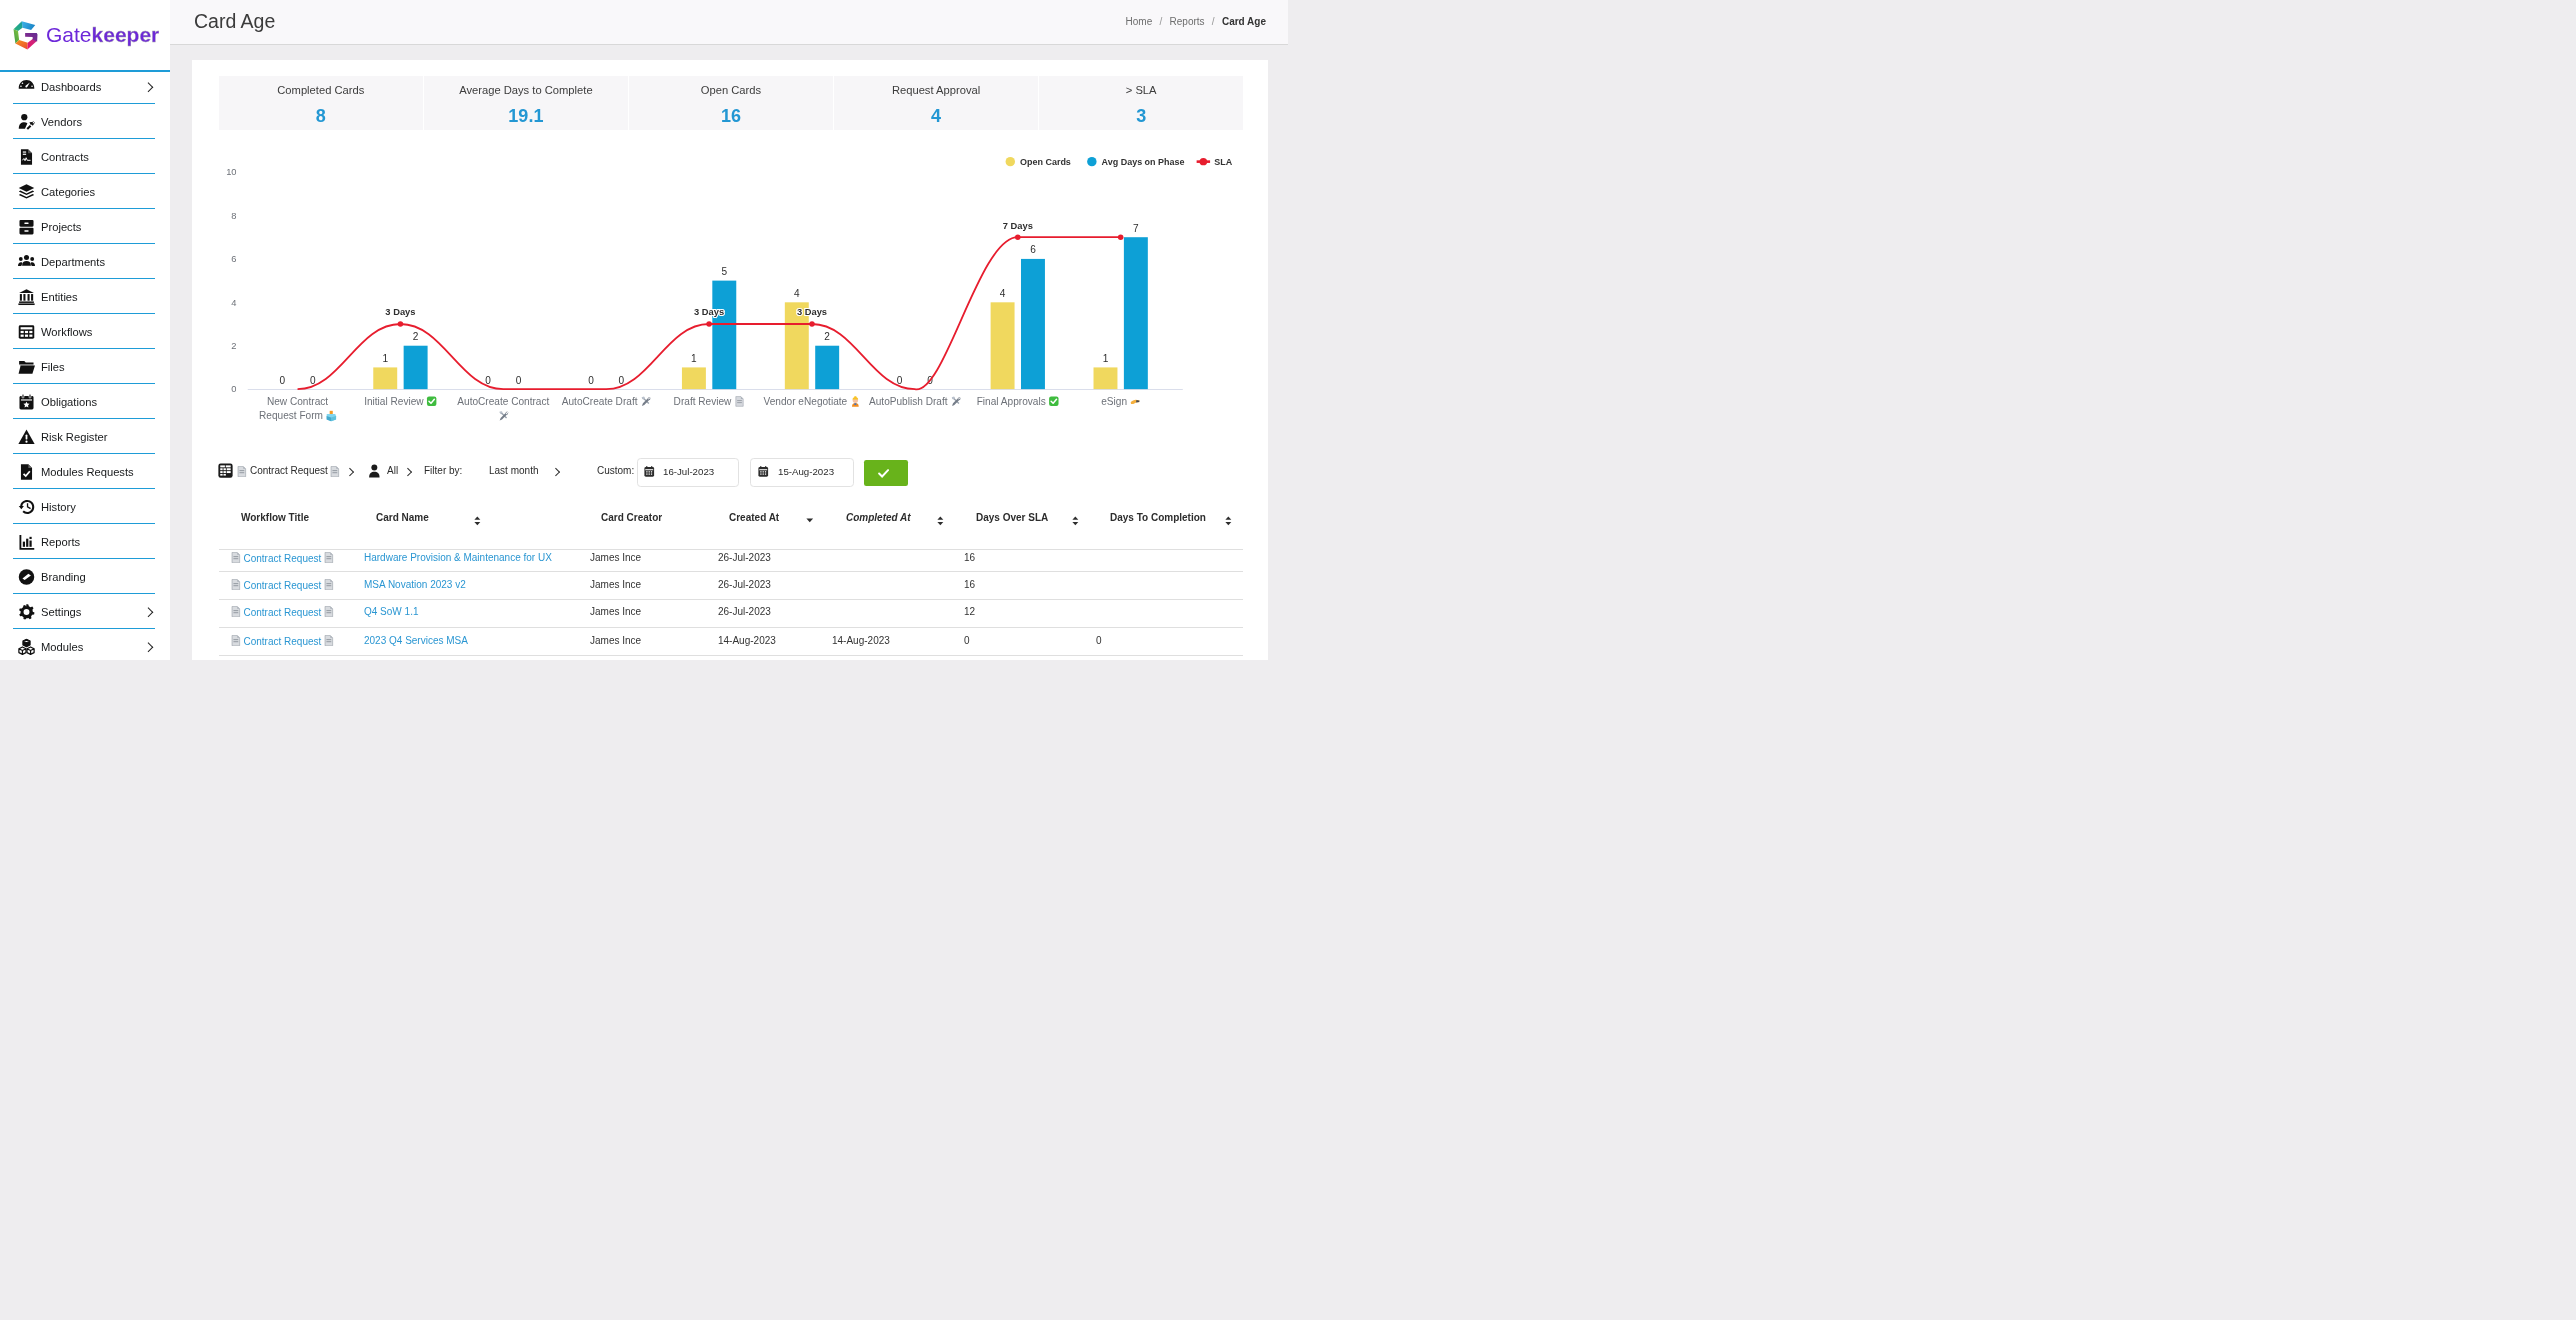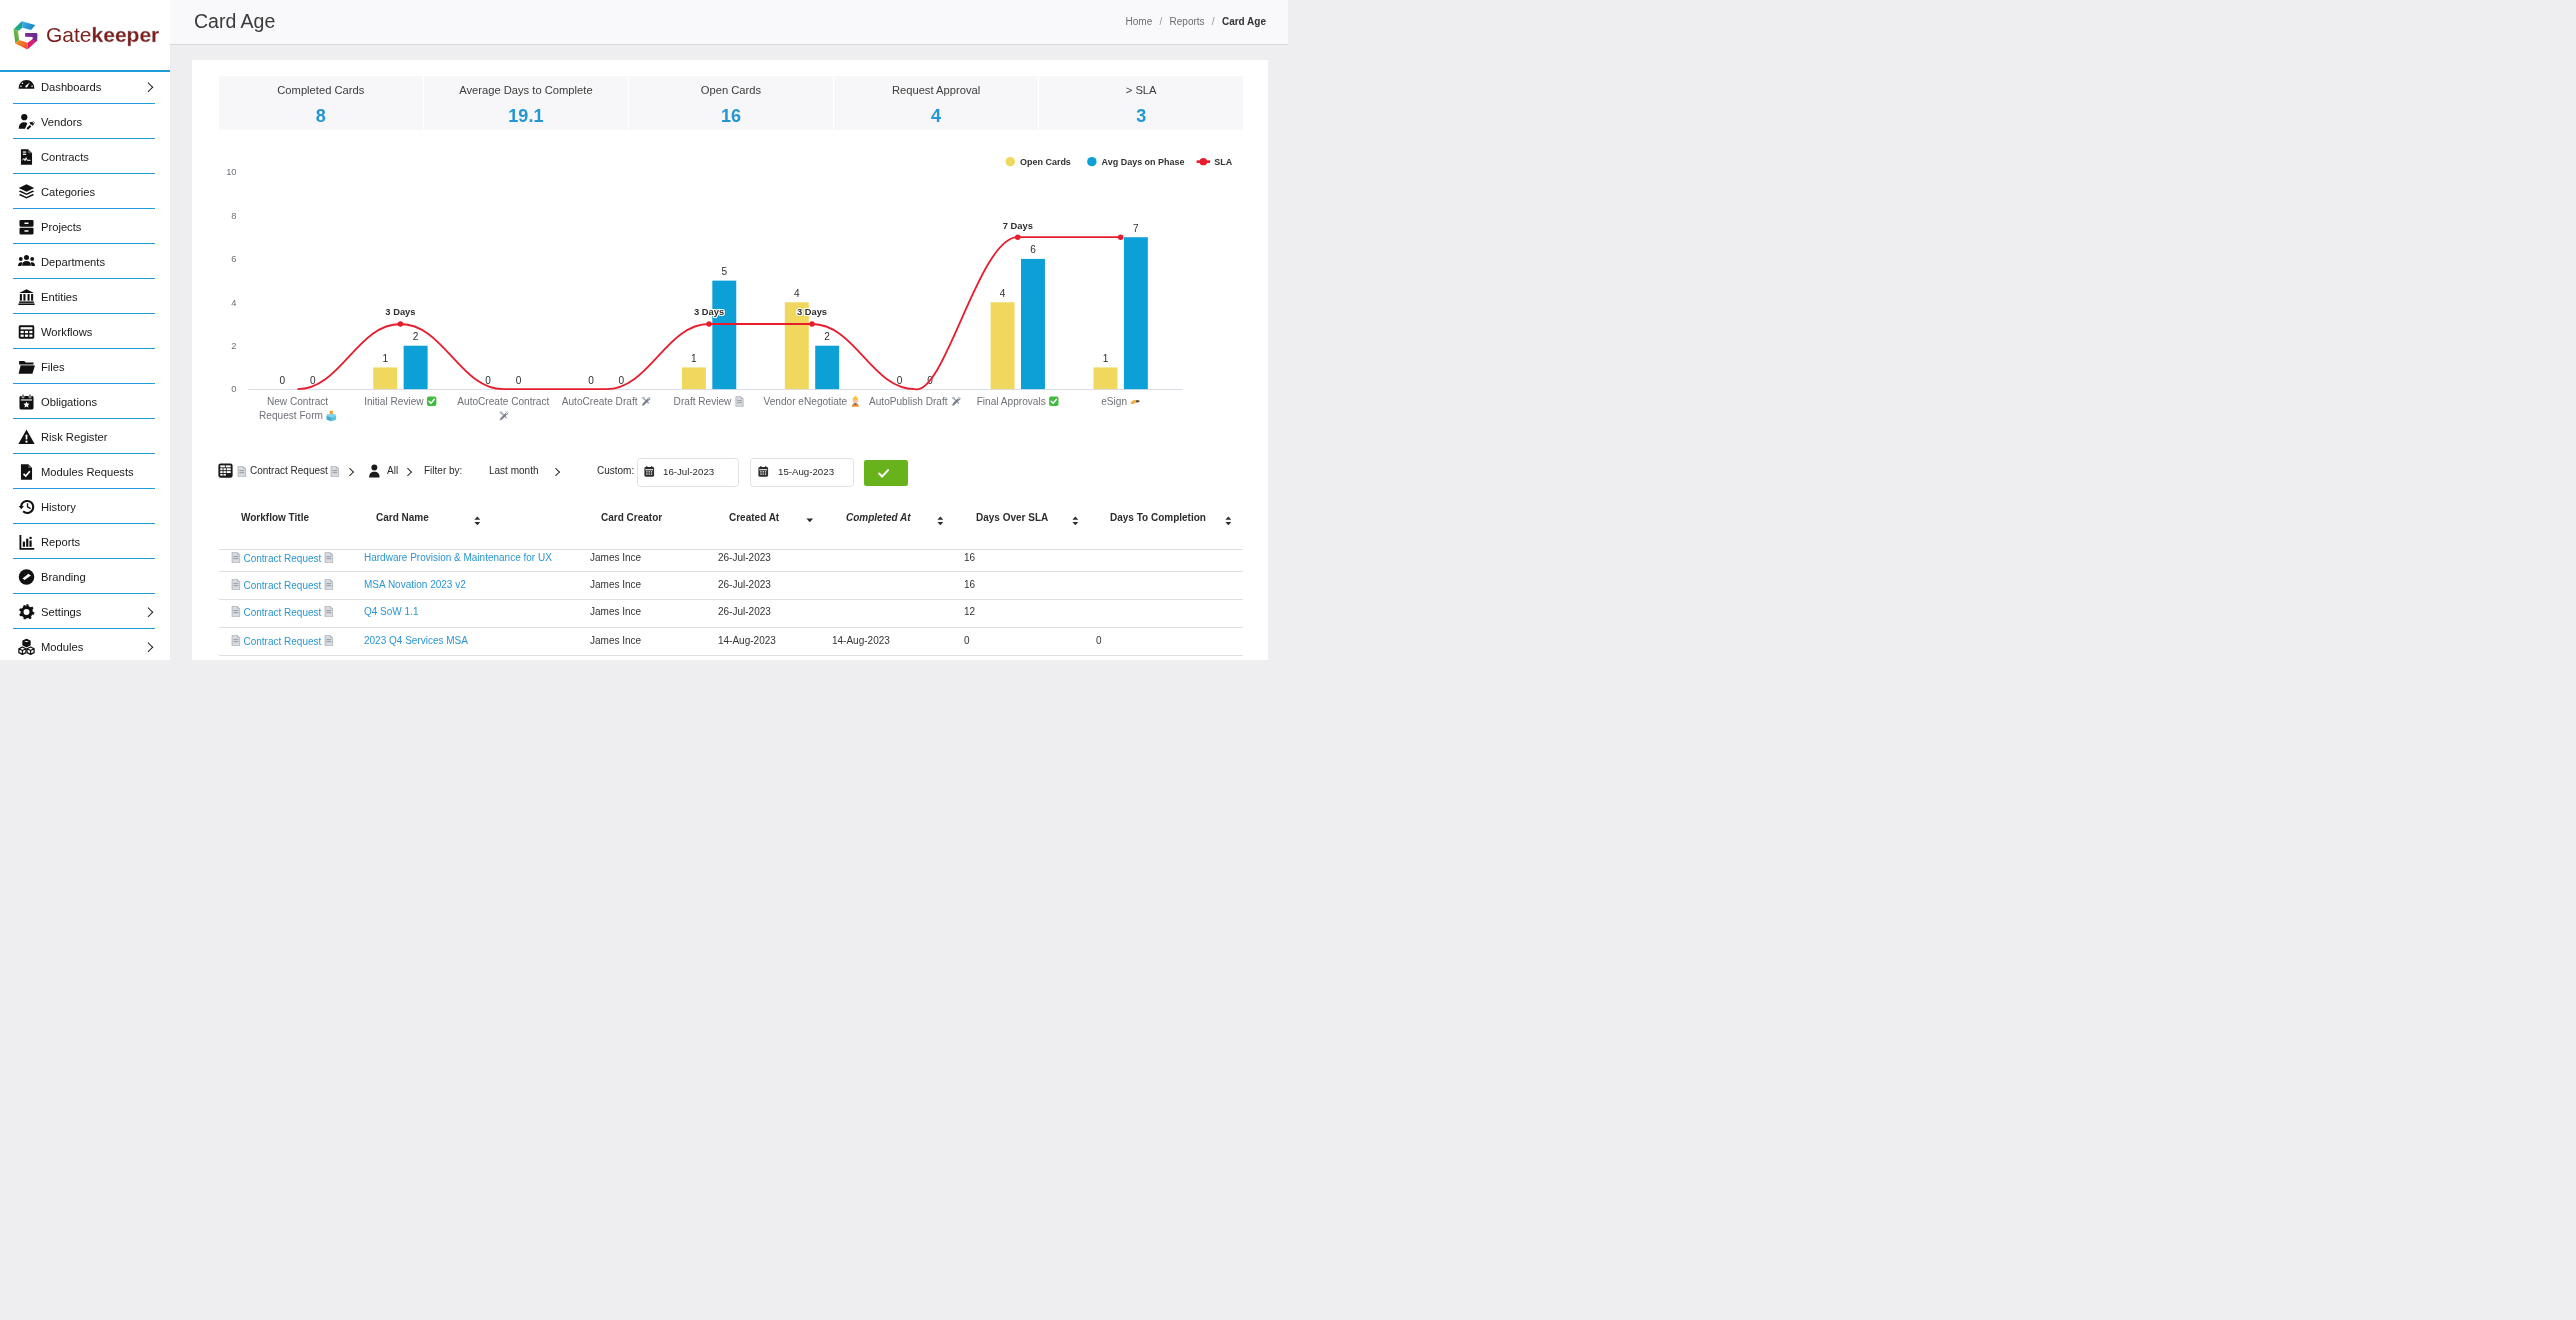--- a/index.html
+++ b/index.html
@@ -9,21 +9,21 @@
 
 #header { position:absolute; left:170px; top:0; width:1118px; height:45px; background:#f9f8fa; border-bottom:0.7px solid #d8d8d8; }
 #title { position:absolute; left:24px; top:9.7px; font-size:19.5px; color:#3b3b3b; }
 #crumbs { position:absolute; right:22px; top:15.7px; font-size:10px; color:#6d6d6d; }
 #crumbs .sep { color:#999; padding:0 4.5px; }
 #crumbs b { color:#333; font-weight:bold; }
 
 
 #sidebar { position:absolute; left:0; top:0; width:170px; height:660px; background:#fff; }
 #logo { position:absolute; left:12px; top:20px; }
-#logotext { position:absolute; left:46px; top:23px; font-size:21px; color:#7f1d1d; }
+#logotext { position:absolute; left:46px; top:23px; font-size:21px; color:#6d28d9; }
 #logotext b { font-weight:normal; -webkit-text-stroke:0.3px #a7a7aa; }
 #logotext b { font-weight:bold; }
 #sidediv { position:absolute; left:0; top:70px; width:170px; height:1.5px; background:#1e9cd7; }
 #menu { position:absolute; left:0; top:69px; width:170px; }
 .mi { position:relative; height:35px; }
 .mi:after { content:""; position:absolute; left:12.7px; right:15px; bottom:0; height:0.7px; background:#1e9cd7; }
 .mi:last-child:after { display:none; }
 .mi .ic { position:absolute; left:18px; top:51%; transform:translateY(-50%); width:17px; height:17px; }
 .mi .lb { position:absolute; left:41px; top:52%; transform:translateY(-50%); font-size:11.2px; color:#17191b; white-space:nowrap; }
 .mi .ch { position:absolute; right:18px; top:50%; transform:translateY(-50%); width:6.7px; height:6.7px; border-right:1.5px solid #222; border-top:1.5px solid #222; transform:translateY(-50%) rotate(45deg); }

